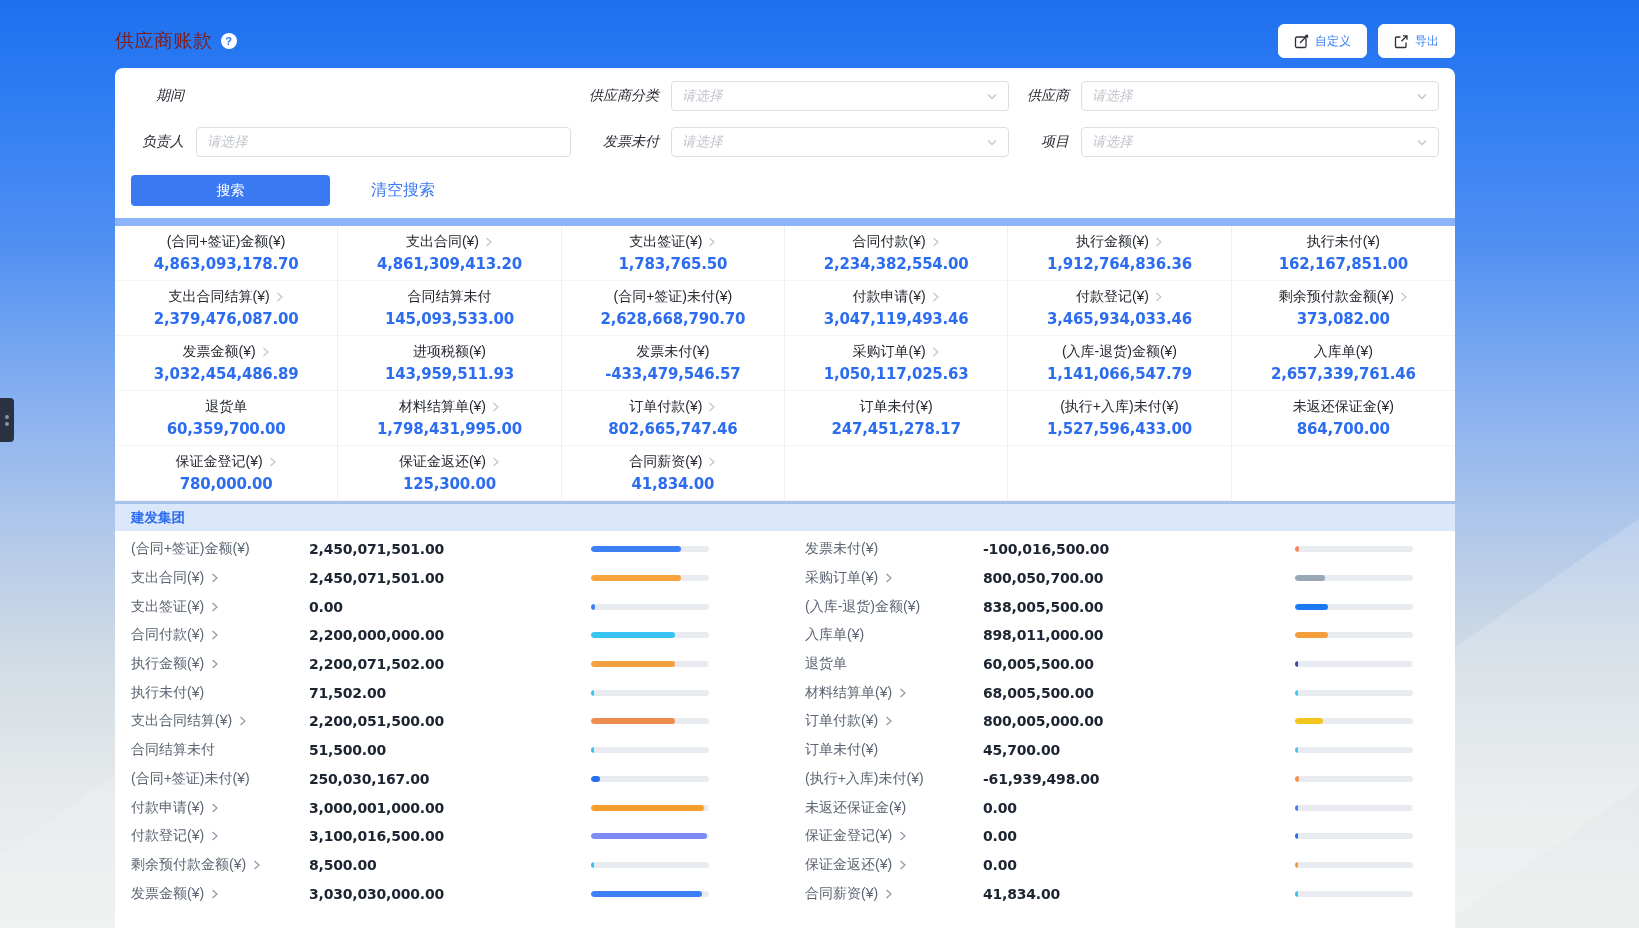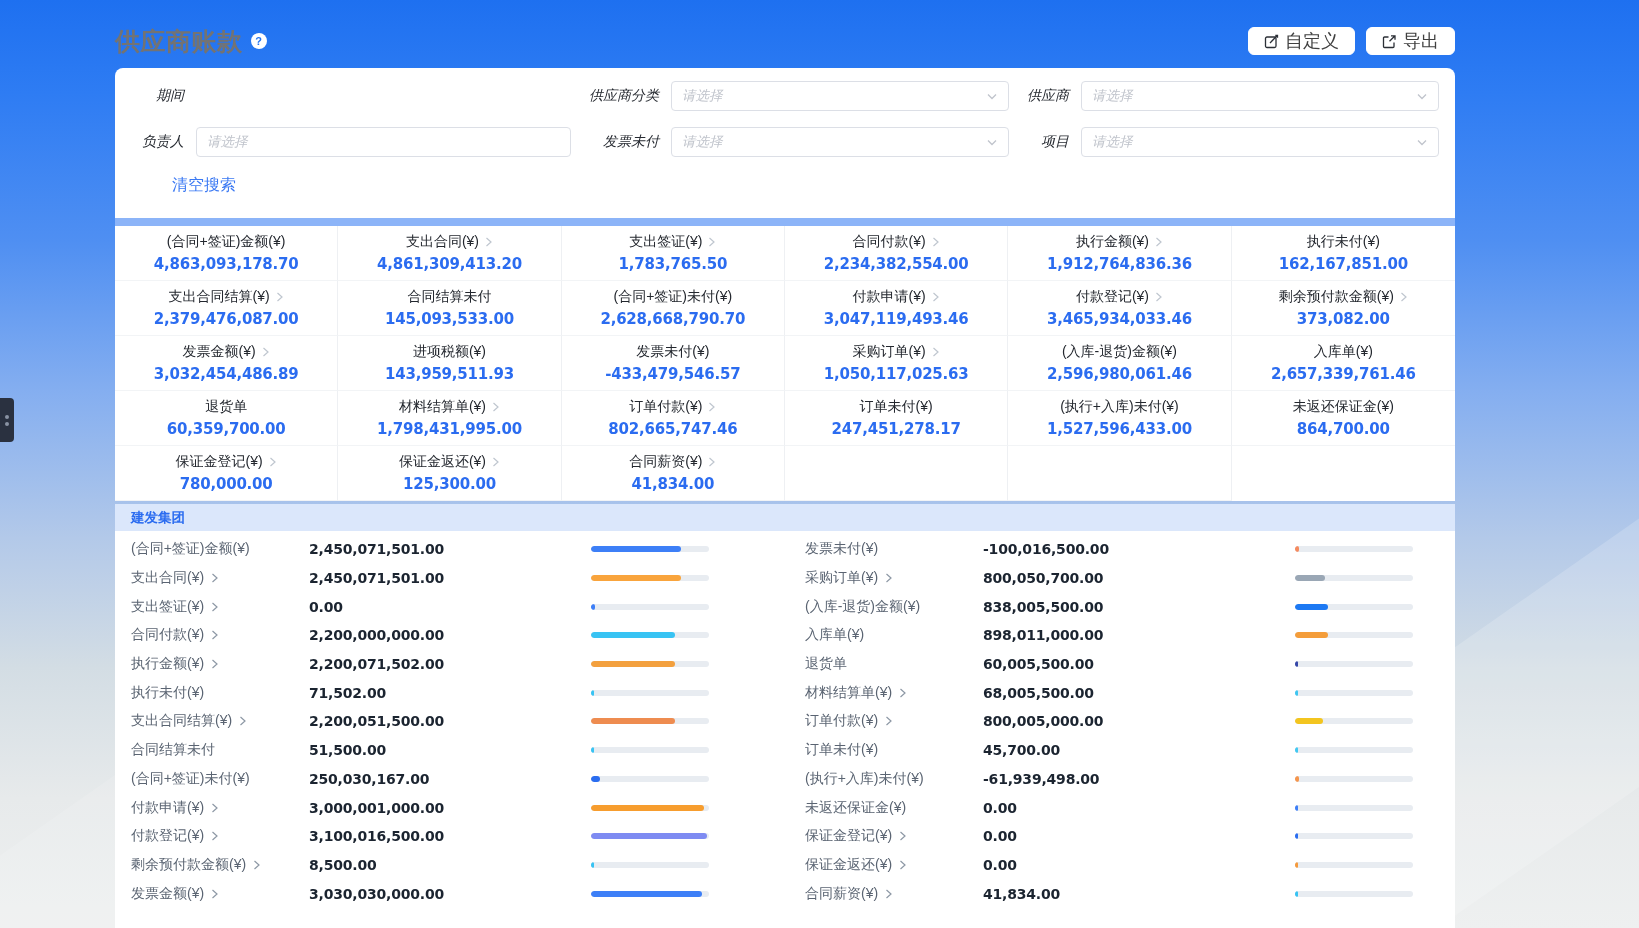--- a/index.html
+++ b/index.html
@@ -8,26 +8,26 @@
     font-family:"Liberation Sans","DejaVu Sans",sans-serif;
     background:linear-gradient(180deg,#1e70f0 0%,#2e7cf3 10%,#4f8ff2 26%,#84aef0 42%,#b3c9e9 58%,#d3dde4 72%,#e7eaeb 86%,#eef0f0 100%);
     position:relative;
   }
   .bg-shape { position:absolute; background:rgba(255,255,255,.18); transform:rotate(-35deg); pointer-events:none; }
   .bg-shape.s1 { width:700px; height:220px; left:1150px; top:640px; }
   .bg-shape.s2 { width:560px; height:150px; left:-120px; top:760px; background:rgba(255,255,255,.12); }
 
   
   .page-header { position:absolute; left:115px; top:24px; width:1340px; height:34px; display:flex; align-items:center; }
-  .page-title { color:#737373; font-size:25px; font-weight:bold; letter-spacing:.5px; }
+  .page-title { color:#7f1d1d; font-size:19px; font-weight:normal; letter-spacing:.5px; }
   .help-icon { width:16px; height:16px; border-radius:50%; background:#fff; color:#2273f2; font-size:11px; font-weight:bold;
     display:inline-flex; align-items:center; justify-content:center; margin-left:8px; }
   .header-actions { margin-left:auto; display:flex; gap:11px; }
-  .hbtn { height:28px; background:#fff; border:1px solid #fff; border-radius:6px; display:inline-flex; align-items:center;
-    gap:6px; padding:0 15px; font-size:18px; color:#404040; cursor:pointer; }
+  .hbtn { height:34px; background:#fff; border:1px solid #fff; border-radius:6px; display:inline-flex; align-items:center;
+    gap:6px; padding:0 15px; font-size:12px; color:#3b82f6; cursor:pointer; }
   .hbtn svg { stroke:#2b2f36; }
 
   
   .card { position:absolute; left:115px; top:68px; width:1340px; background:#fff; border-radius:8px 8px 0 0; }
   .filter-card { height:150px; padding:13px 16px 0 16px; }
   .filter-grid { display:grid; grid-template-columns: 440px 438px 430px; grid-column-gap:0;font-style:italic; }
   .f-item { display:flex; align-items:center; height:30px; margin-bottom:16px; }
   .f-label { font-size:14px; color:#262a31; text-align:right; flex:0 0 auto; padding-right:12px; white-space:nowrap; }
   .c1 .f-label { width:65px; } .c2 .f-label { width:100px; } .c3 .f-label { width:72px; }
   .f-field { flex:1; height:30px; border:1px solid #dcdfe6; border-radius:4px; display:flex; align-items:center;
@@ -157,20 +157,21 @@
         <span class="placeholder">请选择</span>
         <span class="chev">
           <svg width="12" height="12" viewBox="0 0 12 12" fill="none" stroke="#c0c4cc" stroke-width="1.3">
               <polyline points="2,4.5 6,8.5 10,4.5"></polyline>
             </svg>
         </span>
       </div>
     </div>
   </div>
   <div class="filter-actions">
+    <button class="search-btn">搜索</button>
     <a class="clear-link">清空搜索</a>
   </div>
 </div>
 
 <div class="stats-strip"></div>
 <div class="stats-card">
   <div class="stats-grid">
       <div class="stat-cell">
         <div class="stat-label">(合同+签证)金额(¥)</div>
         <div class="stat-value">4,863,093,178.70</div>
@@ -270,21 +271,21 @@
       <div class="stat-cell">
         <div class="stat-label">采购订单(¥)<span class="stat-arrow">
             <svg width="9" height="12" viewBox="0 0 9 12" fill="none" stroke="#bfc6cf" stroke-width="1.2">
               <polyline points="2.5,2 7,6 2.5,10"></polyline>
             </svg>
           </span></div>
         <div class="stat-value">1,050,117,025.63</div>
       </div>
       <div class="stat-cell">
         <div class="stat-label">(入库-退货)金额(¥)</div>
-        <div class="stat-value">2,596,980,061.46</div>
+        <div class="stat-value">1,141,066,547.79</div>
       </div>
       <div class="stat-cell">
         <div class="stat-label">入库单(¥)</div>
         <div class="stat-value">2,657,339,761.46</div>
       </div>
       <div class="stat-cell">
         <div class="stat-label">退货单</div>
         <div class="stat-value">60,359,700.00</div>
       </div>
       <div class="stat-cell">

